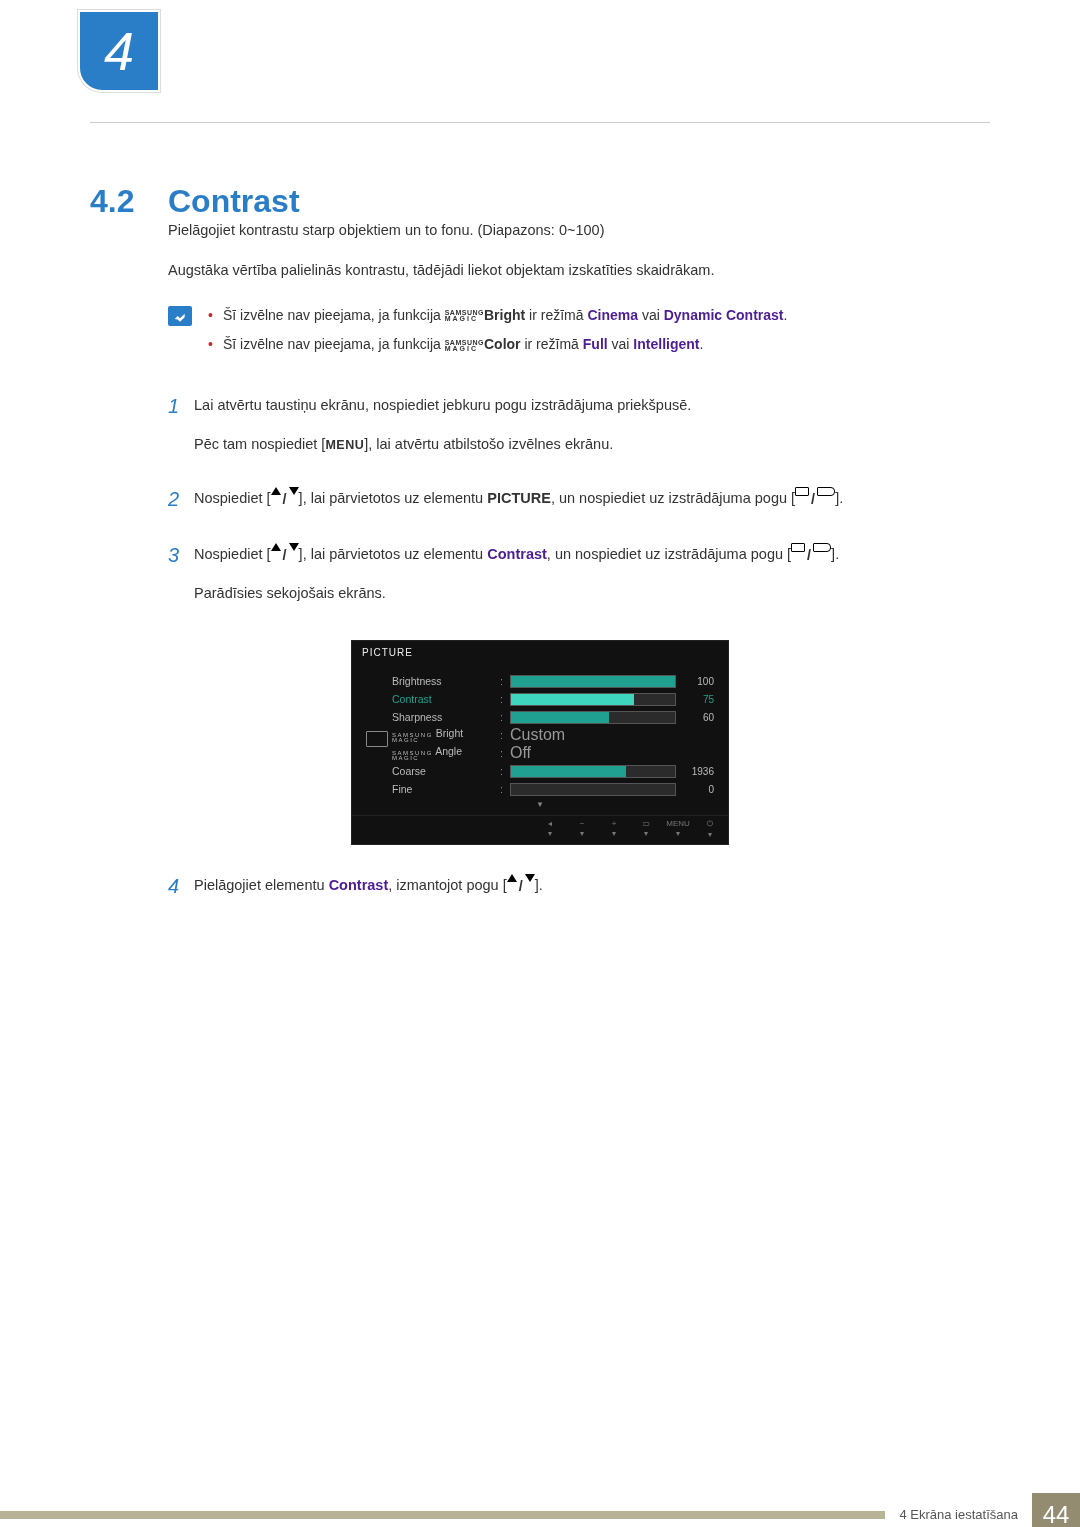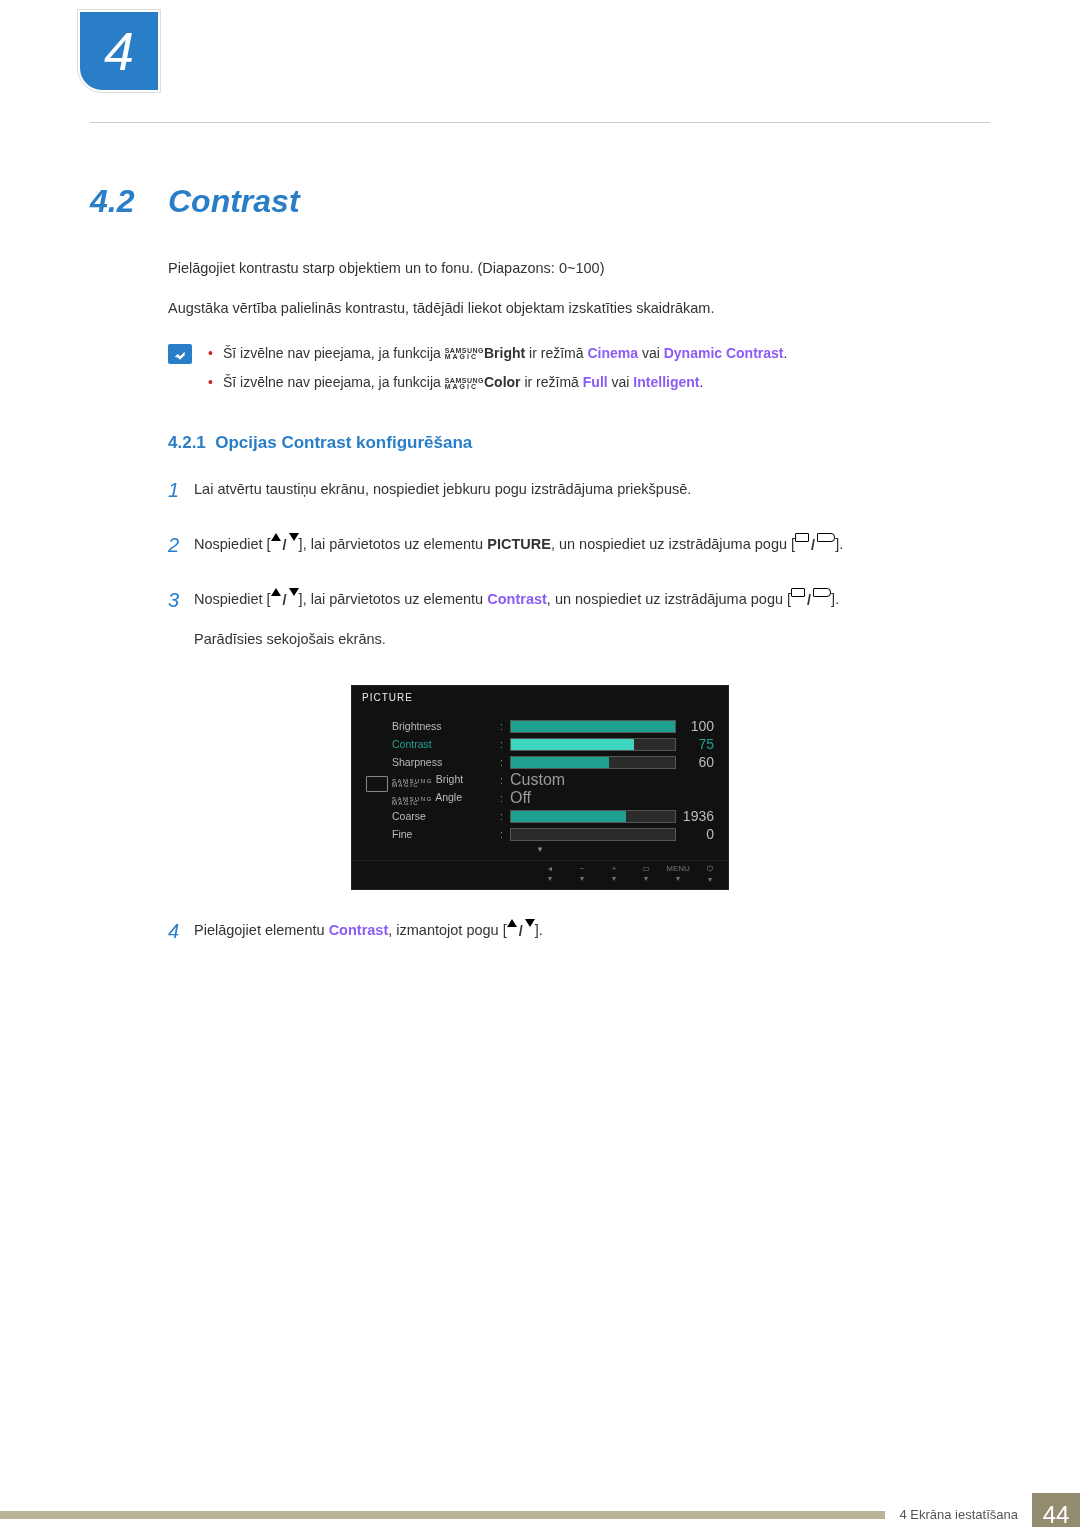--- a/index.html
+++ b/index.html
@@ -46,22 +46,20 @@
   .rule {
     height: 1px;
     border: 0;
     border-top: 1px solid #ccc;
     margin: 30px 90px 60px 90px;
   }
   .content { padding: 0 90px 0 90px; }
   .section-title-row {
     display: flex;
     align-items: flex-end;
-    margin-bottom: 38px;
-    font-style: italic;
   }
   .section-num {
     font-size: 32px;
     color: #2a7ec8;
     width: 78px;
     flex-shrink: 0;
     font-weight: 700;
   }
   .section-name {
     font-size: 32px;
@@ -93,21 +91,21 @@
   .note-line {
     display:flex; align-items:flex-start;
     font-size:14px; line-height:1.7;
     margin-bottom:6px;
   }
   .red-dot { color:#c62828; margin-right:10px; font-size:14px; line-height:1.7; }
   .magic-label { display:inline-flex; flex-direction:column; line-height:0.8; font-size:7px; letter-spacing:0.5px; vertical-align:middle; }
   .magic-label .m1 { font-weight:700; }
   .magic-label .m2 { letter-spacing:2px; font-weight:700; }
   .bold { font-weight:700; }
-  .orange { color:#8b5cf6; font-weight:700; }
+  .orange { color:#4c1d95; font-weight:700; }
   .subheading {
     color:#2a7ec8;
     font-size:17px;
     font-weight:700;
     margin: 32px 0 24px 78px;
   }
   .step-row {
     display:flex;
     align-items:flex-start;
     margin-left:78px;
@@ -151,21 +149,21 @@
     height: 18px;
   }
   .osd-icon-col { width:26px; }
   .osd-label { width:108px; color:#bbb; }
   .osd-label.active { color:#1fa090; }
   .osd-colon { width:10px; color:#888; }
   .osd-ctrl { flex:1; display:flex; align-items:center; gap:6px; }
   .osd-bar-track { flex:1; height:13px; background:#2b2b2b; border:1px solid #555; position:relative; }
   .osd-bar-fill { position:absolute; left:0; top:0; bottom:0; background:#1fa090; }
   .osd-bar-track.hi .osd-bar-fill { background:#3fd6c0; }
-  .osd-val { width:32px; text-align:right; color:#bbb; font-size:14px;}
+  .osd-val { width:32px; text-align:right; color:#bbb; font-size:10px;}
   .osd-val.hi { color:#1fa090; }
   .osd-text { color:#999; font-size:16px; }
   .osd-foot { border-top:1px solid #222; display:flex; justify-content:flex-end; padding:3px 6px 5px; gap:8px; }
   .osd-ficon { width:24px; display:flex; flex-direction:column; align-items:center; color:#777; font-size:8px; gap:1px;}
   .screen-ico { width:22px; height:16px; border:1.5px solid #888; border-radius:1px; margin-top:8px; }
   .osd-magic { display:inline-flex; flex-direction:column; line-height:0.8; font-size:6px; letter-spacing:1.5px; color:#bbb; }
 
   .footer {
     position:absolute;
     bottom:0; left:0; right:0;
@@ -239,28 +237,28 @@
               <span>Šī izvēlne nav pieejama, ja funkcija </span><span class="magic-label">
                   <span class="m1">SAMSUNG</span>
                   <span class="m2">MAGIC</span>
                 </span><span class="bold">Color</span><span> ir režīmā </span><span class="orange">Full</span><span> vai </span><span class="orange">Intelligent</span><span>.</span>
             </span>
           </div>
         </div>
       </div>
     </div>
 
-    <div class="subheading">
-      <span>4.2.1</span>&nbsp;&nbsp;<span>Opcijas Contrast konfigurēšana</span>
-    </div>
 
     <div class="step-row">
       <div class="step-num">1</div>
       <div class="step-text">
         <p>Lai atvērtu taustiņu ekrānu, nospiediet jebkuru pogu izstrādājuma priekšpusē.</p>
+        <p>
+          <span>Pēc tam nospiediet [</span><span class="menu-label">MENU</span><span>], lai atvērtu atbilstošo izvēlnes ekrānu.</span>
+        </p>
       </div>
     </div>
 
     <div class="step-row">
       <div class="step-num">2</div>
       <div class="step-text">
         <p>
           <span>Nospiediet [</span><span class="sym">
               <span class="tri-up"></span>
               <span style="font-weight:700;">/</span>

